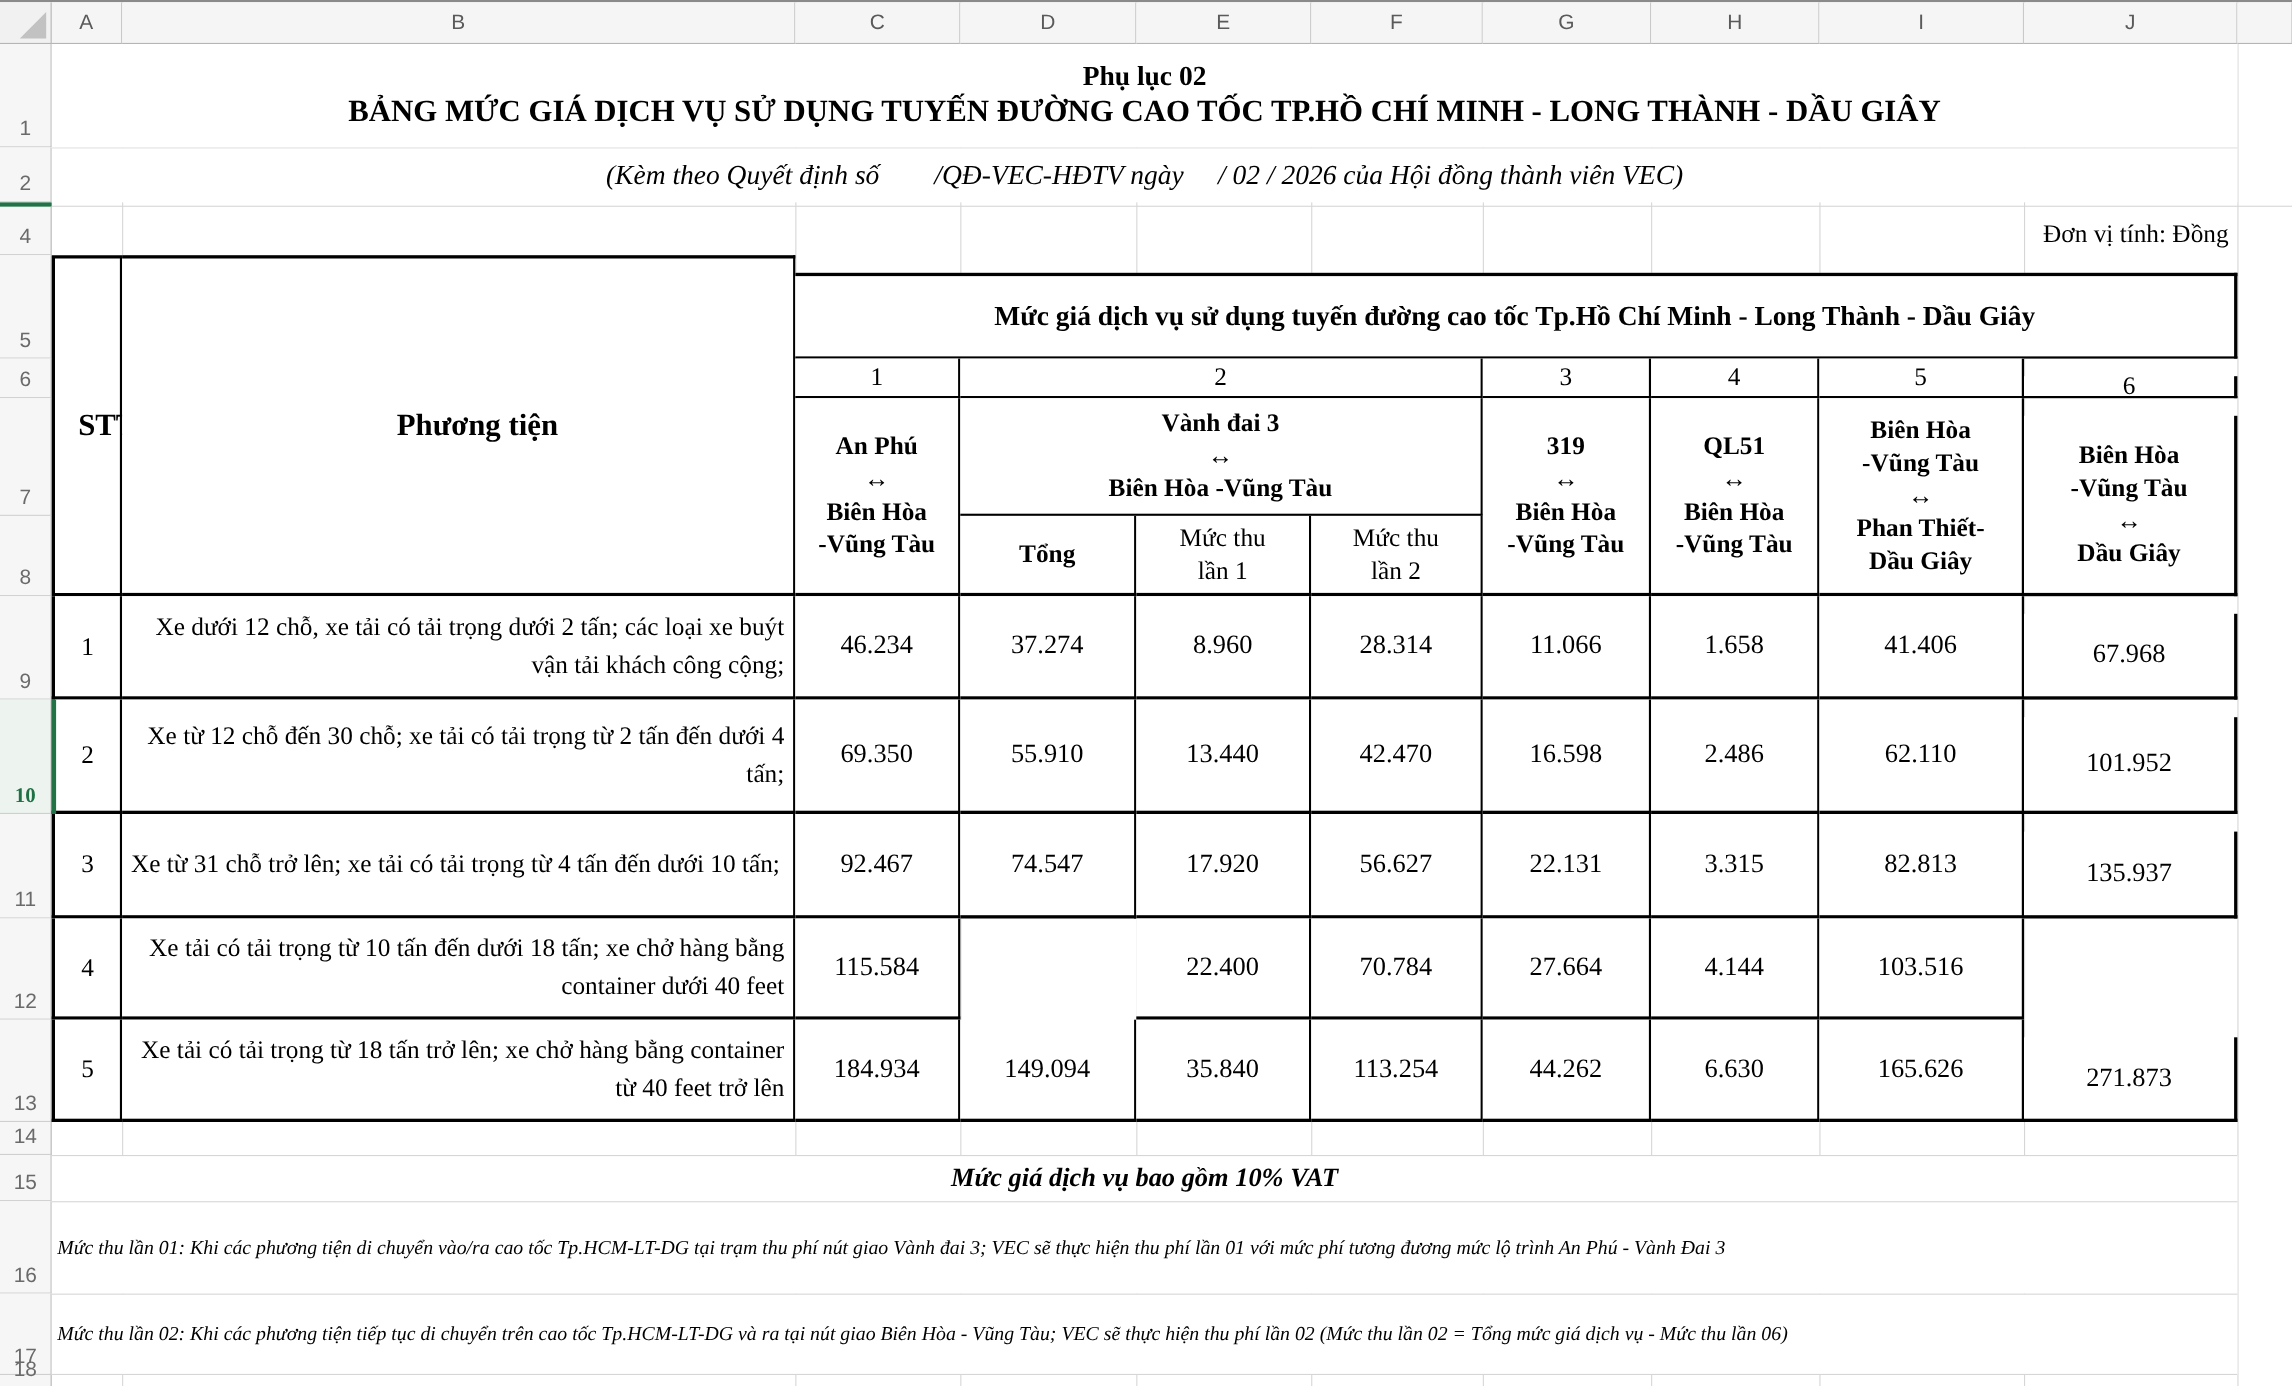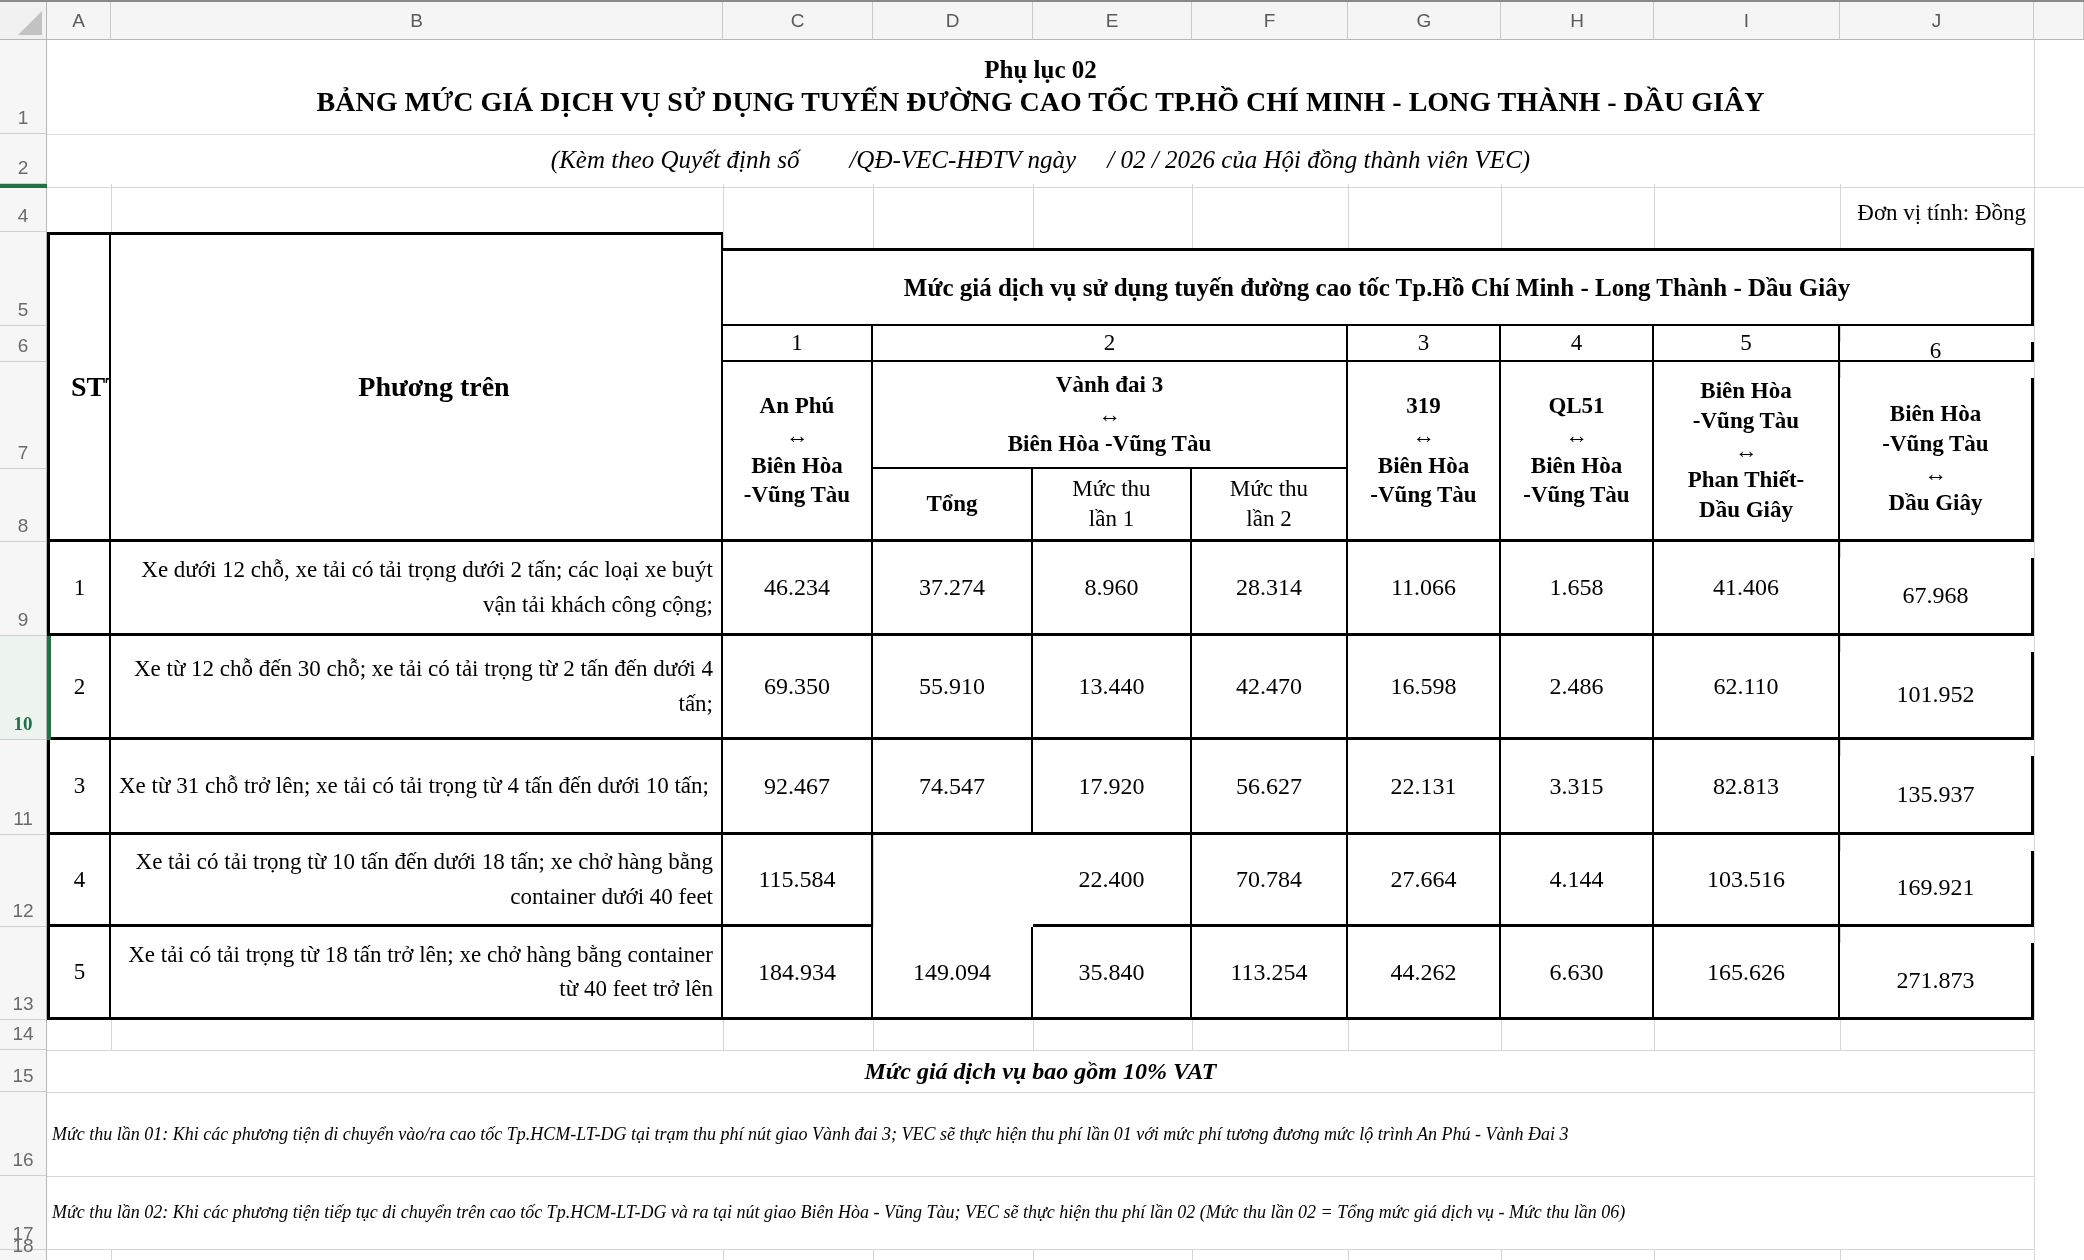--- a/index.html
+++ b/index.html
@@ -111,21 +111,21 @@
   <div class="rowhdr" style="grid-row:19">18</div>
 
   <div class="cell titlecell">
     <div class="appendix">Phụ lục 02</div>
     <div class="maintitle">BẢNG MỨC GIÁ DỊCH VỤ SỬ DỤNG TUYẾN ĐƯỜNG CAO TỐC TP.HỒ CHÍ MINH - LONG THÀNH - DẦU GIÂY</div>
   </div>
   <div class="cell subtitle">(Kèm theo Quyết định số&nbsp;&nbsp;&nbsp;&nbsp;&nbsp;&nbsp;&nbsp;&nbsp;/QĐ-VEC-HĐTV ngày&nbsp;&nbsp;&nbsp;&nbsp;&nbsp;/ 02 / 2026 của Hội đồng thành viên VEC)</div>
   <div class="transparent unitnote">Đơn vị tính: Đồng</div>
 
   <div class="tb left3 top3 bot3 hdrlabel" style="grid-column:2;grid-row:6 / 10">STT</div>
-  <div class="tb top3 bot3 hdrlabel" style="grid-column:3;grid-row:6 / 10">Phương trên</div>
+  <div class="tb top3 bot3 hdrlabel" style="grid-column:3;grid-row:6 / 10">Phương tiện</div>
   <div class="tb top3 right3 grouphdr" style="grid-column:4 / 12;grid-row:6">Mức giá dịch vụ sử dụng tuyến đường cao tốc Tp.Hồ Chí Minh - Long Thành - Dầu Giây</div>
 
   <div class="tb" style="grid-column:4;grid-row:7">1</div>
   <div class="tb" style="grid-column:5 / 8;grid-row:7">2</div>
   <div class="tb" style="grid-column:8;grid-row:7">3</div>
   <div class="tb" style="grid-column:9;grid-row:7">4</div>
   <div class="tb" style="grid-column:10;grid-row:7">5</div>
   <div class="tb right3" style="grid-column:11;grid-row:7">6</div>
 
   <div class="tb bold pre bot3" style="grid-column:4;grid-row:8 / 10">An Phú
@@ -193,21 +193,20 @@
   <div class="tb num bot3 right3" style="grid-column:11;grid-row:12">135.937</div>
 
   <div class="tb left3 bot3" style="grid-column:2;grid-row:13">4</div>
   <div class="tb vehicle bot3" style="grid-column:3;grid-row:13">Xe tải có tải trọng từ 10 tấn đến dưới 18 tấn; xe chở hàng bằng container dưới 40 feet</div>
   <div class="tb num bot3" style="grid-column:4;grid-row:13">115.584</div>
   <div class="tb num bot3" style="grid-column:6;grid-row:13">22.400</div>
   <div class="tb num bot3" style="grid-column:7;grid-row:13">70.784</div>
   <div class="tb num bot3" style="grid-column:8;grid-row:13">27.664</div>
   <div class="tb num bot3" style="grid-column:9;grid-row:13">4.144</div>
   <div class="tb num bot3" style="grid-column:10;grid-row:13">103.516</div>
-  <div class="tb num bot3 right3" style="grid-column:11;grid-row:13">169.921</div>
 
   <div class="tb left3 bot3" style="grid-column:2;grid-row:14">5</div>
   <div class="tb vehicle bot3" style="grid-column:3;grid-row:14">Xe tải có tải trọng từ 18 tấn trở lên; xe chở hàng bằng container từ 40 feet trở lên</div>
   <div class="tb num bot3" style="grid-column:4;grid-row:14">184.934</div>
   <div class="tb num bot3" style="grid-column:5;grid-row:14">149.094</div>
   <div class="tb num bot3" style="grid-column:6;grid-row:14">35.840</div>
   <div class="tb num bot3" style="grid-column:7;grid-row:14">113.254</div>
   <div class="tb num bot3" style="grid-column:8;grid-row:14">44.262</div>
   <div class="tb num bot3" style="grid-column:9;grid-row:14">6.630</div>
   <div class="tb num bot3" style="grid-column:10;grid-row:14">165.626</div>

